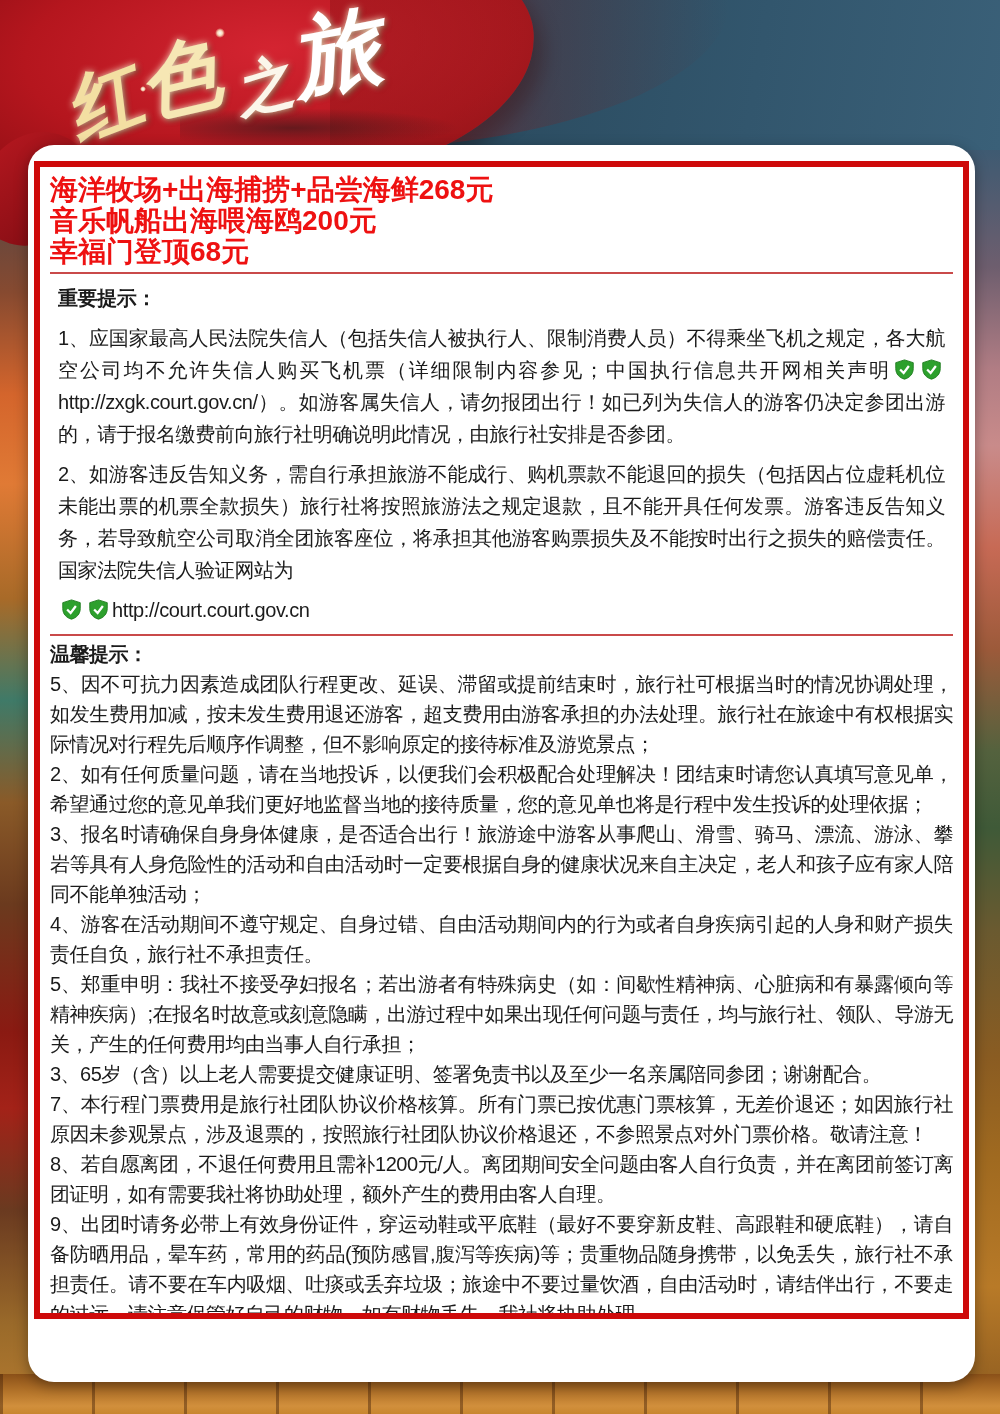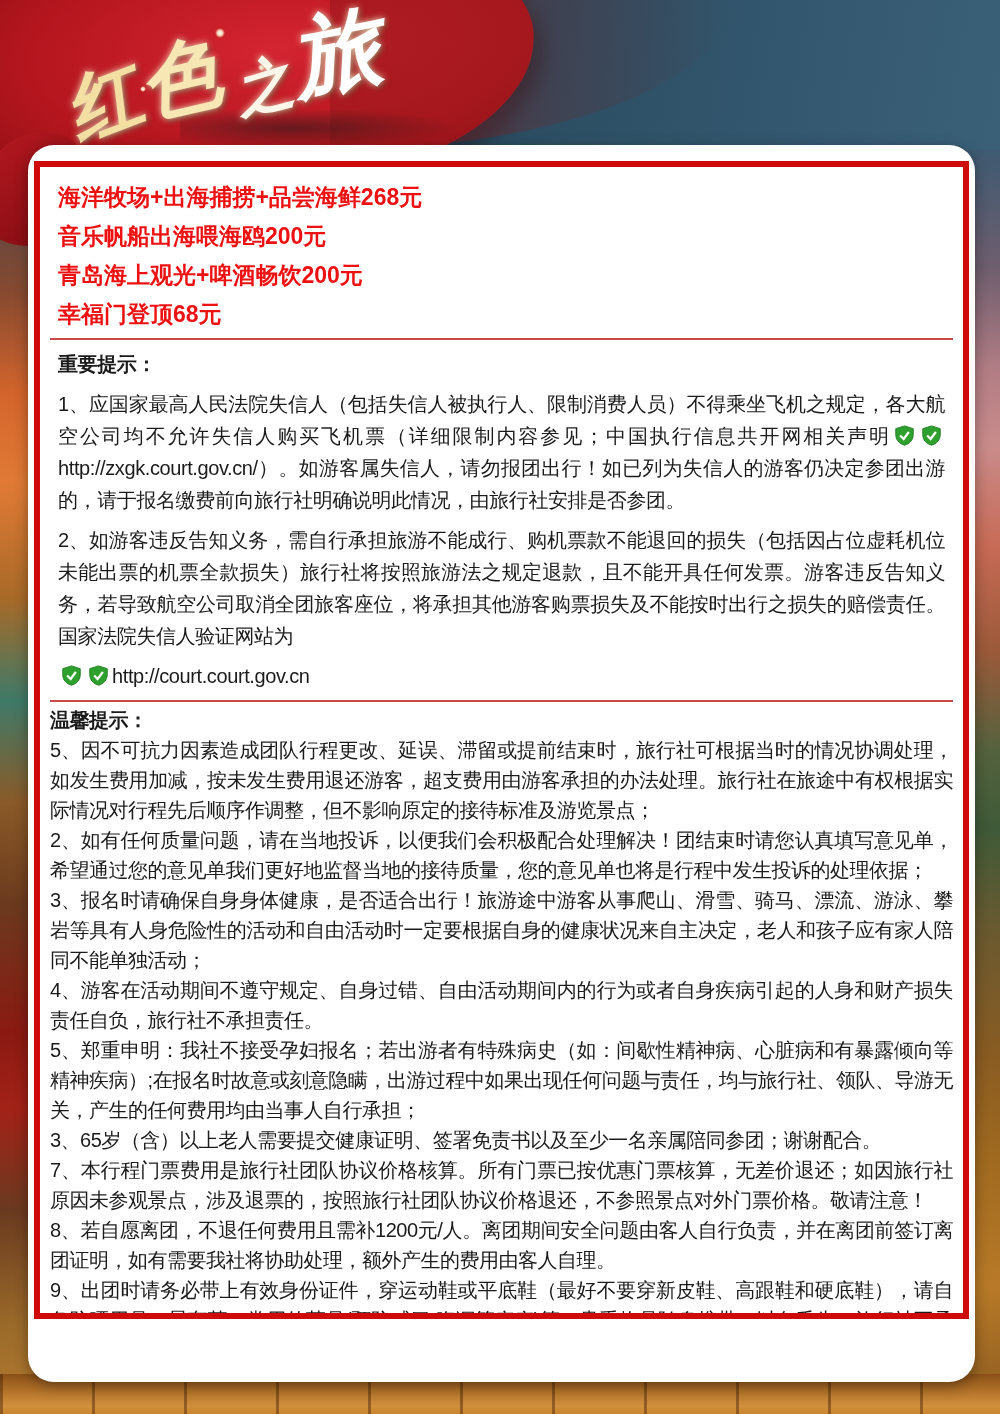--- a/index.html
+++ b/index.html
@@ -47,21 +47,21 @@
   .t3{font-size:58px;color:#fbf6ea;transform:rotate(-8deg) translateY(10px);margin-left:10px;}
   .t4{font-size:88px;color:#ffffff;transform:rotate(-2deg) translateY(-2px);margin-left:6px;}
   .sp{position:absolute;border-radius:50%;
     background:radial-gradient(circle,#fff 0%,rgba(255,250,210,.85) 35%,rgba(255,250,210,0) 70%);}
   
   .sheet{position:absolute;left:28px;top:145px;width:947px;height:1237px;z-index:2;
     background:#ffffff;border-radius:26px;box-shadow:0 4px 14px rgba(0,0,0,.35);}
   .frame{position:absolute;left:34px;top:161px;width:935px;height:1158px;z-index:3;
     box-sizing:border-box;border:6px solid #ce0a0a;background:#fff;
     padding:7px 10px 0 10px;overflow:hidden;}
-  .prices p{margin:8px;font-size:23px;font-weight:bold;color:#ee1111;line-height:31px;}
+  .prices p{margin:0;font-size:28px;font-weight:bold;color:#ee1111;line-height:31px;}
   .prices .note{color:#2222dd;}
   .sep{height:0;border:none;border-top:2px solid #c94a4a;margin:5px 0 3px 0;}
   .sec-head{font-size:22px;font-weight:bold;color:#111;line-height:33px;margin:0;}
   .imp p{font-size:20px;letter-spacing:-0.4px;color:#1b1b1b;line-height:32px;
     text-align:justify;margin:8px;}
   .urlline{font-size:21px;color:#161616;line-height:34px;margin:0;}
   .tips p{font-size:20px;letter-spacing:-0.5px;color:#1b1b1b;line-height:30px;
     text-align:justify;margin:0;}
   .shield{display:inline-block;width:21px;height:21px;vertical-align:-3px;margin:0 3px;}
 </style>
@@ -86,21 +86,20 @@
     </div>
   </div>
 
   <div class="sheet"></div>
 
   <div class="frame">
 
     <div class="prices">
       <p>海洋牧场+出海捕捞+品尝海鲜268元</p>
       <p>音乐帆船出海喂海鸥200元</p>
-      <p>青岛海上观光+啤酒畅饮200元</p>
       <p>幸福门登顶68元</p>
     </div>
 
     <hr class="sep">
 
     <div class="imp">
       <p class="sec-head">重要提示：</p>
       <p><span>1、应国家最高人民法院失信人（包括失信人被执行人、限制消费人员）不得乘坐飞机之规定，各大航空公司均不允许失信人购买飞机票（详细限制内容参见；中国执行信息共开网相关声明</span><span class="shield"><svg viewBox="0 0 24 24" width="21" height="21">
               <path d="M12 1 L22 4.2 V11 C22 17.2 17.6 21.6 12 23 C6.4 21.6 2 17.2 2 11 V4.2 Z" fill="#2da02d" stroke="#1e7a1e" stroke-width="1"></path>
               <polyline points="7,12 11,16 17,8" fill="none" stroke="#ffffff" stroke-width="2.6"></polyline>

